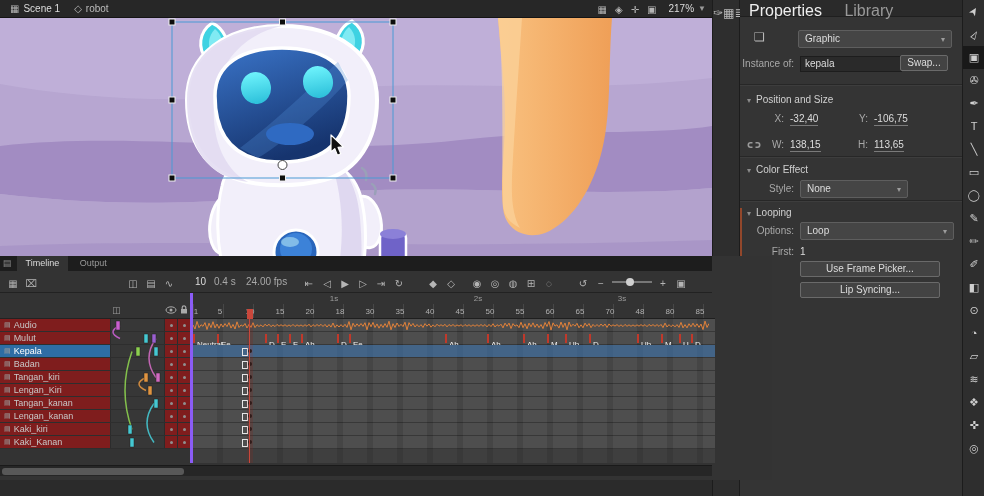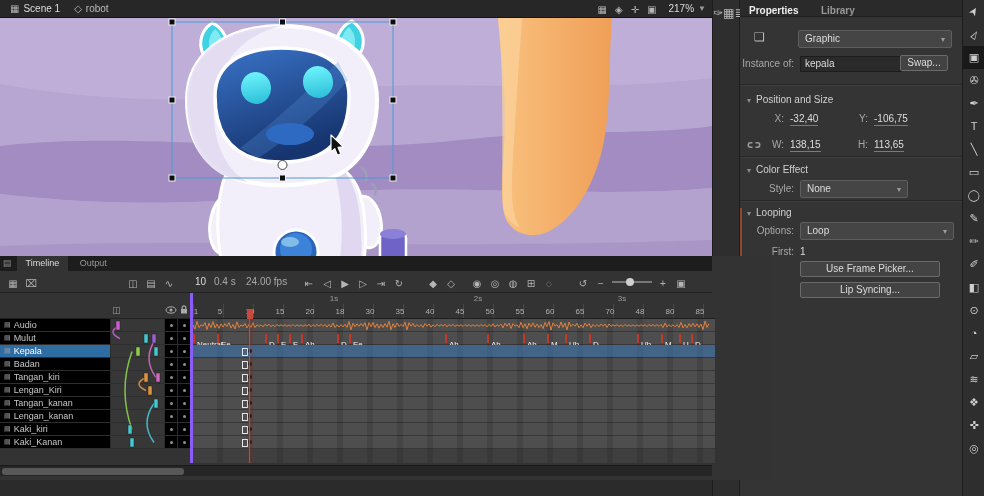--- a/index.html
+++ b/index.html
@@ -14,21 +14,21 @@
   #eb-zoom{display:flex;align-items:center;margin-left:8px;font-size:10px;color:#ddd;}
   #eb-zoom .caret{font-size:8px;color:#999;margin-left:4px;}
   
   #stage{position:absolute;left:0;top:18px;width:712px;height:254px;overflow:hidden;background:var(--stage-bg,#b7a6d1);}
   
   #dock{position:absolute;left:712px;top:0;width:28px;height:496px;background:#2e2e2e;border-left:1px solid #1c1c1c;border-right:1px solid #1c1c1c;box-sizing:border-box;}
   .dockicon{width:26px;height:26px;line-height:26px;text-align:center;font-size:12px;color:#b8b8b8;}
   
   #props{position:absolute;left:740px;top:0;width:222px;height:496px;background:#343434;box-sizing:border-box;}
   .ptabs{position:absolute;left:0;top:0;width:222px;height:16px;background:#2a2a2a;border-bottom:1px solid #1f1f1f;}
-  .ptab{display:inline-block;padding:2px 9px 0 9px;font-size:10px;color:#999;font-weight:bold;}
+  .ptab{display:inline-block;padding:2px 9px 0 9px;font-size:16px;color:#999;}
   .ptab.active{color:#eee;}
   .picon{position:absolute;font-size:12px;color:#b9b9b9;}
   .plabel{position:absolute;font-size:10px;color:#a8a8a8;text-align:right;line-height:15px;}
   .pselect{position:absolute;height:16px;background:#454545;border:1px solid #5e5e5e;border-radius:2px;color:#ddd;font-size:10px;line-height:15px;padding:0 6px;box-sizing:content-box;}
   .pselect .caret{float:right;color:#9c9c9c;font-size:8px;margin-top:1px;}
   .pfield{position:absolute;height:14px;background:#2a2a2a;border:1px solid #1d1d1d;color:#ddd;font-size:10px;line-height:14px;padding:0 4px;}
   .pbtn{position:absolute;height:14px;background:#434343;border:1px solid #6a6a6a;border-radius:2px;color:#ddd;font-size:10px;line-height:13px;text-align:center;}
   .psep{position:absolute;left:0;width:222px;height:1px;background:#272727;border-bottom:1px solid #3d3d3d;}
   .psec{position:absolute;left:7px;font-size:10px;color:#d0d0d0;}
   .scaret{color:#8a8a8a;font-size:8px;margin-right:5px;}
@@ -53,21 +53,21 @@
   .tval{position:absolute;top:5px;font-size:10px;color:#ddd;}
   .tval.dim{color:#a9a9a9;}
   .tslider{display:inline-block;width:44px;height:18px;position:relative;vertical-align:top;}
   .tslider .track{position:absolute;left:2px;right:2px;top:8px;height:2px;background:#777;}
   .tslider .thumb{position:absolute;left:16px;top:5px;width:8px;height:8px;border-radius:50%;background:#cfcfcf;}
   
   #tl-left{position:absolute;left:0;top:37px;width:190px;height:170px;background:#333;}
   #tl-left-header{position:absolute;left:0;top:0;width:190px;height:26px;background:#333;border-bottom:1px solid #222;box-sizing:border-box;}
   #tl-left-header .hicon{position:absolute;top:12px;color:#9c9c9c;font-size:9px;}
   #layer-rows{position:absolute;left:0;top:26px;width:190px;height:130px;}
-  .lrow{height:13px;box-sizing:border-box;border-bottom:1px solid #2e2e2e;display:flex;background:#000000;}
+  .lrow{height:13px;box-sizing:border-box;border-bottom:1px solid #2e2e2e;display:flex;background:#7f1d1d;}
   .lname-cell{width:110px;display:flex;align-items:center;overflow:hidden;}
   .licon{font-size:7px;color:#9a9a9a;margin:0 3px 0 4px;}
   .lname{font-size:9px;color:#c8c8c8;white-space:nowrap;}
   .lrow.lsel .lname-cell{background:#2e6da4;}
   .lrow.lsel .lname{color:#fff;}
   .lwire{width:54px;background:#373737;border-left:1px solid #2c2c2c;box-sizing:border-box;}
   .ldot{width:13px;border-left:1px solid #2c2c2c;box-sizing:border-box;position:relative;}
   .ldot i{position:absolute;left:5px;top:5px;width:3px;height:3px;border-radius:50%;background:#909090;}
   #wires{position:absolute;left:110px;top:26px;width:54px;height:130px;pointer-events:none;}
   #tl-frames{position:absolute;left:190px;top:37px;width:522px;height:170px;border-left:3px solid #8b5cf6;box-sizing:content-box;overflow:hidden;background:#3a3a3a;}

